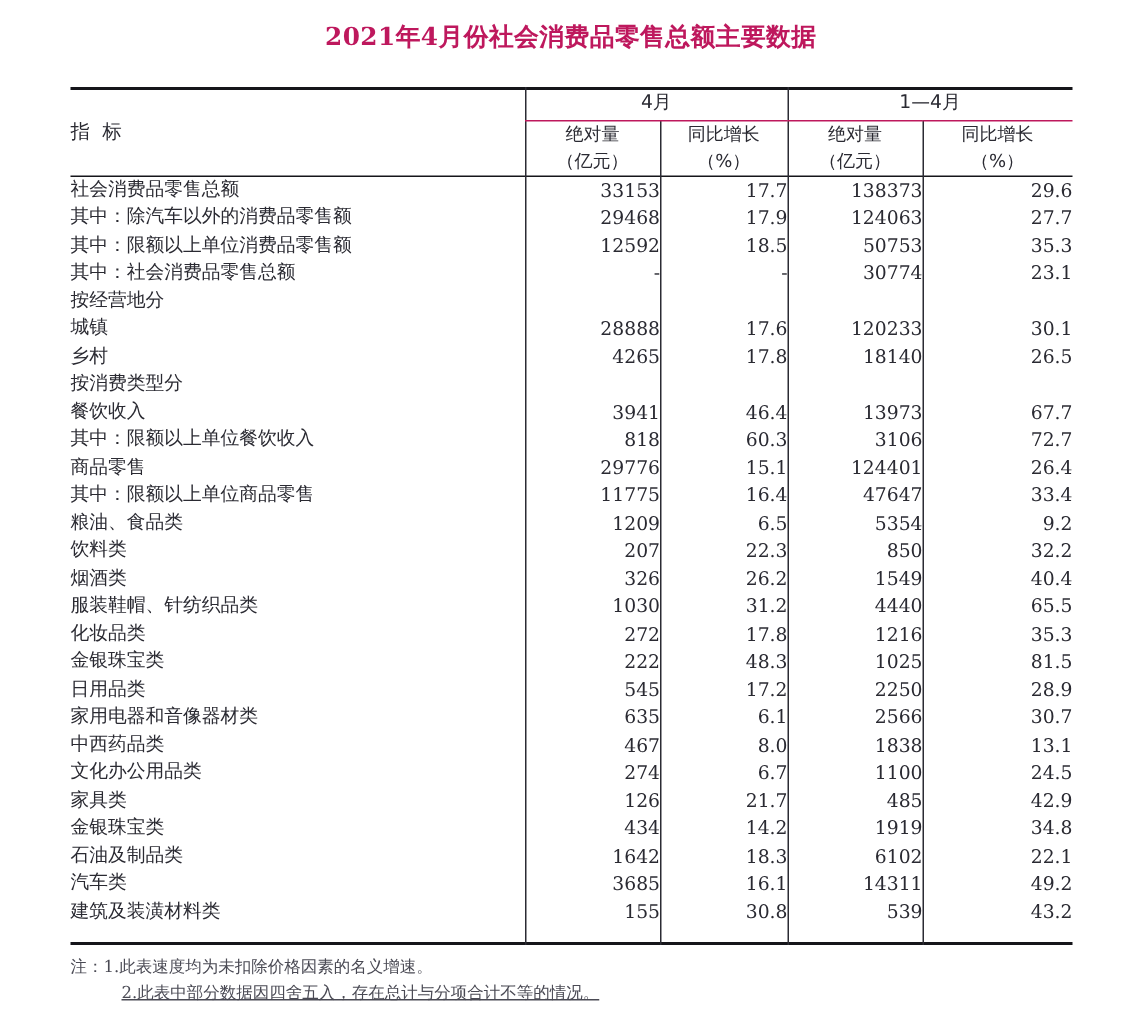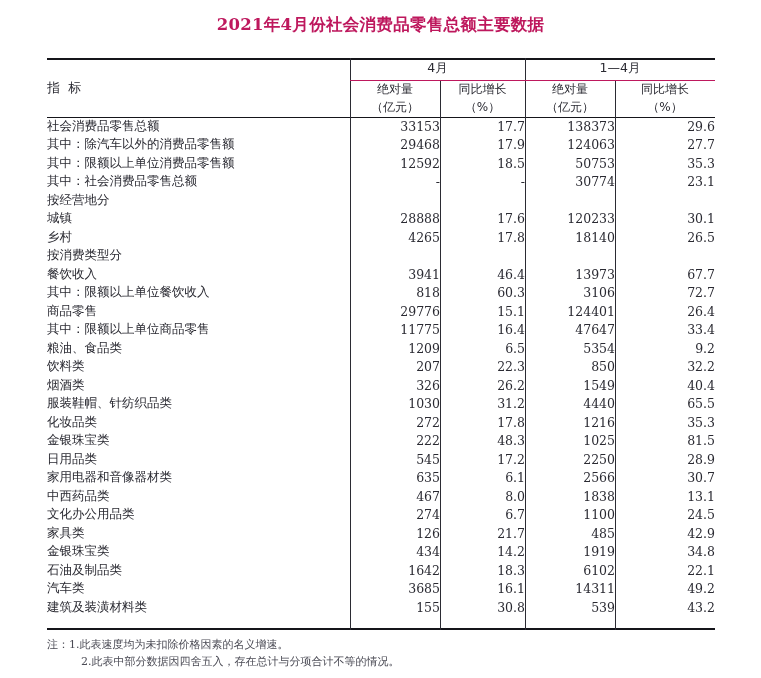--- a/index.html
+++ b/index.html
@@ -127,21 +127,21 @@
     position: absolute;
     left: 47px;
     top: 636px;
     width: 700px;
     font-size: 11px;
     line-height: 1.55;
     color: #4a4a54;
     font-family: "DejaVu Serif", "Liberation Serif", serif;
   }
   .notes .n1 { padding-left: 0; }
-  .notes .n2 { padding-left: 34px; }
+  .notes .n2 { padding-left: 34px; text-decoration: underline; }
 </style>
 </head>
 <body>
 
 <div class="page">
 
   <div class="doc-title">2021年4月份社会消费品零售总额主要数据</div>
 
   <div class="rule-top"></div>
   <div class="rule-headbot"></div>

